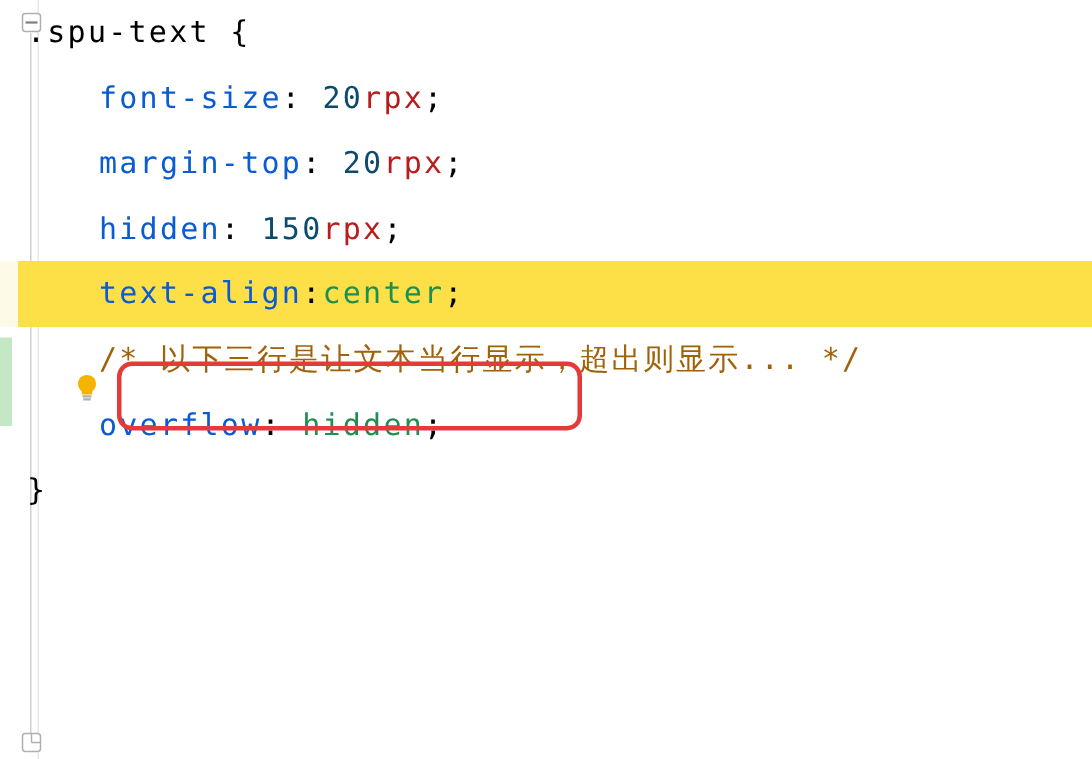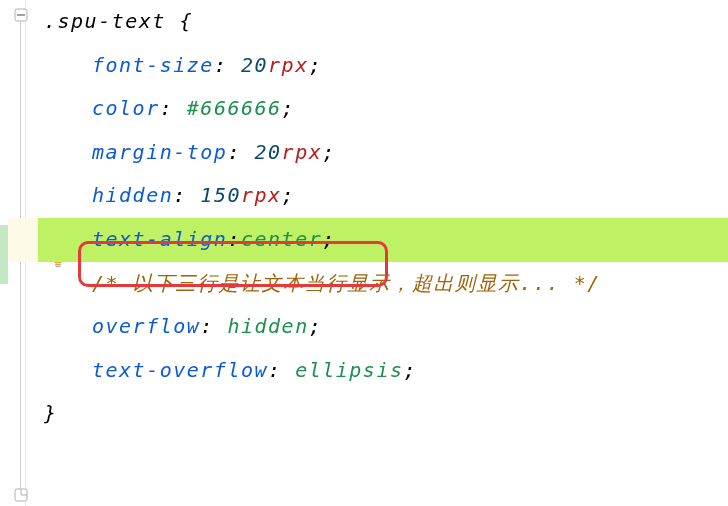--- a/index.html
+++ b/index.html
@@ -61,35 +61,34 @@
     }
     .bulb {
       position: absolute;
       left: 48px;
       top: 248px;
       width: 20px;
       height: 20px;
     }
     .code-area {
       position: absolute;
-      left: 38px;
+      left: 12px;
       top: 0;
       right: 0;
-      font-style: italic;
     }
     .line {
       height: 43.6px;
       line-height: 43.6px;
       padding-left: 6px;
       white-space: pre;
       letter-spacing: 1.5px;
       position: relative;
     }
     .line-highlighted {
-      background: #bef264;
+      background: #fde047;
     }
     .line-highlighted::before {
       content: '';
       position: absolute;
       left: -30px;
       top: 0;
       bottom: 0;
       width: 30px;
       background: #fdfae8;
     }
@@ -145,31 +144,29 @@
     <rect x="7" y="15.5" width="6" height="1.5" fill="#b0b0b0"></rect>
     <rect x="7.5" y="17.5" width="5" height="1.5" fill="#b0b0b0"></rect>
   </svg>
 </div>
 
 <div class="code-area">
   <div class="line"><span class="selector">.spu-text</span> <span class="brace">{</span></div>
 
   <div class="line indent"><span class="property">font-size</span><span class="colon">: </span><span class="value-num">20</span><span class="value-unit">rpx</span><span class="semi">;</span></div>
 
-  <div class="line indent"><span class="property">color</span><span class="colon">: </span><span class="value-hex">#666666</span><span class="semi">;</span></div>
 
   <div class="line indent"><span class="property">margin-top</span><span class="colon">: </span><span class="value-num">20</span><span class="value-unit">rpx</span><span class="semi">;</span></div>
 
   <div class="line indent"><span class="property">hidden</span><span class="colon">: </span><span class="value-num">150</span><span class="value-unit">rpx</span><span class="semi">;</span></div>
 
   <div class="line indent line-highlighted"><span class="property">text-align</span><span class="colon">:</span><span class="value-keyword">center</span><span class="semi">;</span></div>
 
   <div class="line indent"><span class="comment">/* 以下三行是让文本当行显示，超出则显示... */</span></div>
 
   <div class="line indent"><span class="property">overflow</span><span class="colon">: </span><span class="value-keyword">hidden</span><span class="semi">;</span></div>
 
-  <div class="line indent"><span class="property">text-overflow</span><span class="colon">: </span><span class="value-keyword">ellipsis</span><span class="semi">;</span></div>
 
 
   <div class="line"><span class="brace">}</span></div>
 </div>
 
 <div class="red-box"></div>
 
 </body></html>

